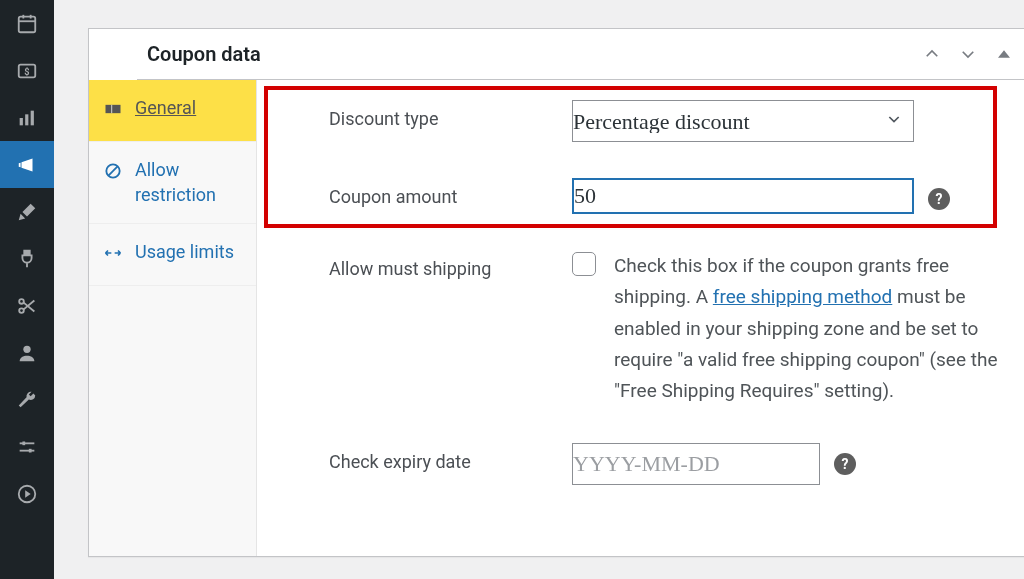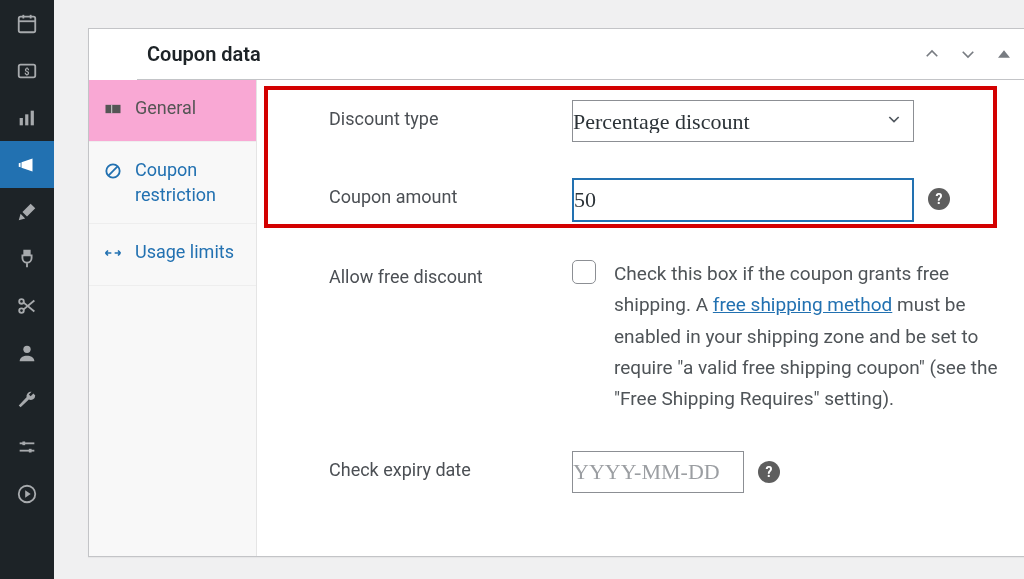--- a/index.html
+++ b/index.html
@@ -95,22 +95,23 @@
     border-bottom: 1px solid #eee;
     display: flex;
     align-items: flex-start;
     gap: 12px;
     font-size: 18px;
     color: #2271b1;
     cursor: pointer;
     line-height: 1.35;
   }
   .tabs .tab.active {
-    background: #f9a8d4;
+    background: #fde047;
     color: #555;
+    text-decoration: underline;
   }
   .tabs .tab .tab-icon {
     flex: 0 0 20px;
     margin-top: 3px;
     color: currentColor;
   }
   .tabs .tab-label { flex: 1; }
 
   
   .form-area {
@@ -162,26 +163,26 @@
     background-image: none;
     position: relative;
   }
   .select-wrap { position: relative; width: 342px; }
   .select-wrap .chev {
     position: absolute; right: 12px; top: 50%; transform: translateY(-50%);
     pointer-events: none; color: #50575e;
   }
   .text-input {
     width: 342px;
-    height: 44px;
+    height: 36px;
     border: 2px solid #2271b1;
     outline: none;
   }
   .date-input {
-    width: 172px;
+    width: 248px;
     height: 42px;
     color: #888;
   }
   .help-icon {
     width: 22px; height: 22px;
     border-radius: 50%;
     background: #5e5e5e;
     color: #fff;
     font-size: 14px;
     font-weight: 700;
@@ -324,21 +325,21 @@
           </span>
           <span class="tab-label">General</span>
         </div>
         <div class="tab">
           <span class="tab-icon">
             <svg width="20" height="20" viewBox="0 0 24 24">
                 <circle cx="12" cy="12" r="8" fill="none" stroke="currentColor" stroke-width="2.2"></circle>
                 <line x1="6.5" y1="17.5" x2="17.5" y2="6.5" stroke="currentColor" stroke-width="2.2"></line>
               </svg>
           </span>
-          <span class="tab-label">Coupon restriction</span>
+          <span class="tab-label">Allow restriction</span>
         </div>
         <div class="tab">
           <span class="tab-icon">
             <svg width="20" height="20" viewBox="0 0 24 24">
                 <path d="M3 12h7M3 12l3-3M3 12l3 3 M21 12h-7M21 12l-3-3M21 12l-3 3" fill="none" stroke="currentColor" stroke-width="2"></path>
               </svg>
           </span>
           <span class="tab-label">Usage limits</span>
         </div>
       </div>
@@ -364,21 +365,21 @@
 
         <div class="field-row">
           <div class="label">Coupon amount</div>
           <div class="control-col">
             <input class="text-input" type="text" value="50" style="">
             <span class="help-icon">?</span>
           </div>
         </div>
 
         <div class="field-row checkbox-row">
-          <div class="label">Allow free discount</div>
+          <div class="label">Allow must shipping</div>
           <div class="control-col">
             <div class="check-wrap">
               <div class="checkbox"></div>
               <div class="check-text">
                 <span>Check this box if the coupon grants free shipping. A </span><a href="#">free shipping method</a><span> must be enabled in your shipping zone and be set to require "a valid free shipping coupon" (see the "Free Shipping Requires" setting).</span>
               </div>
             </div>
           </div>
         </div>
 

